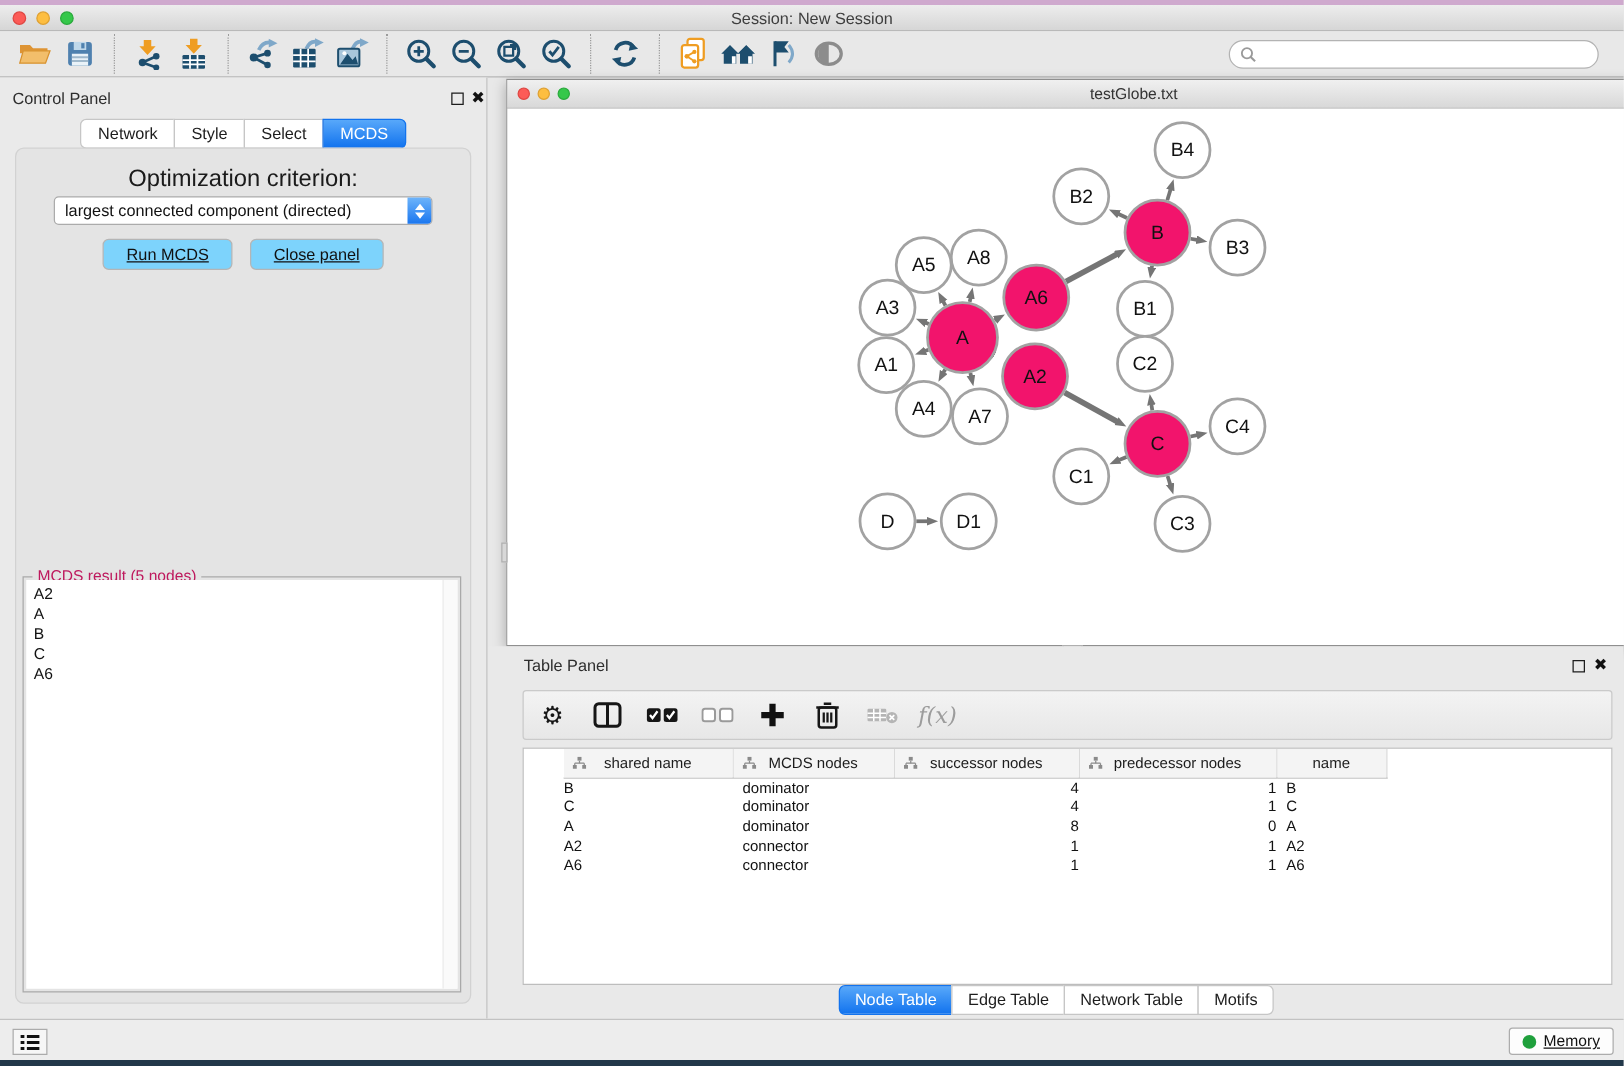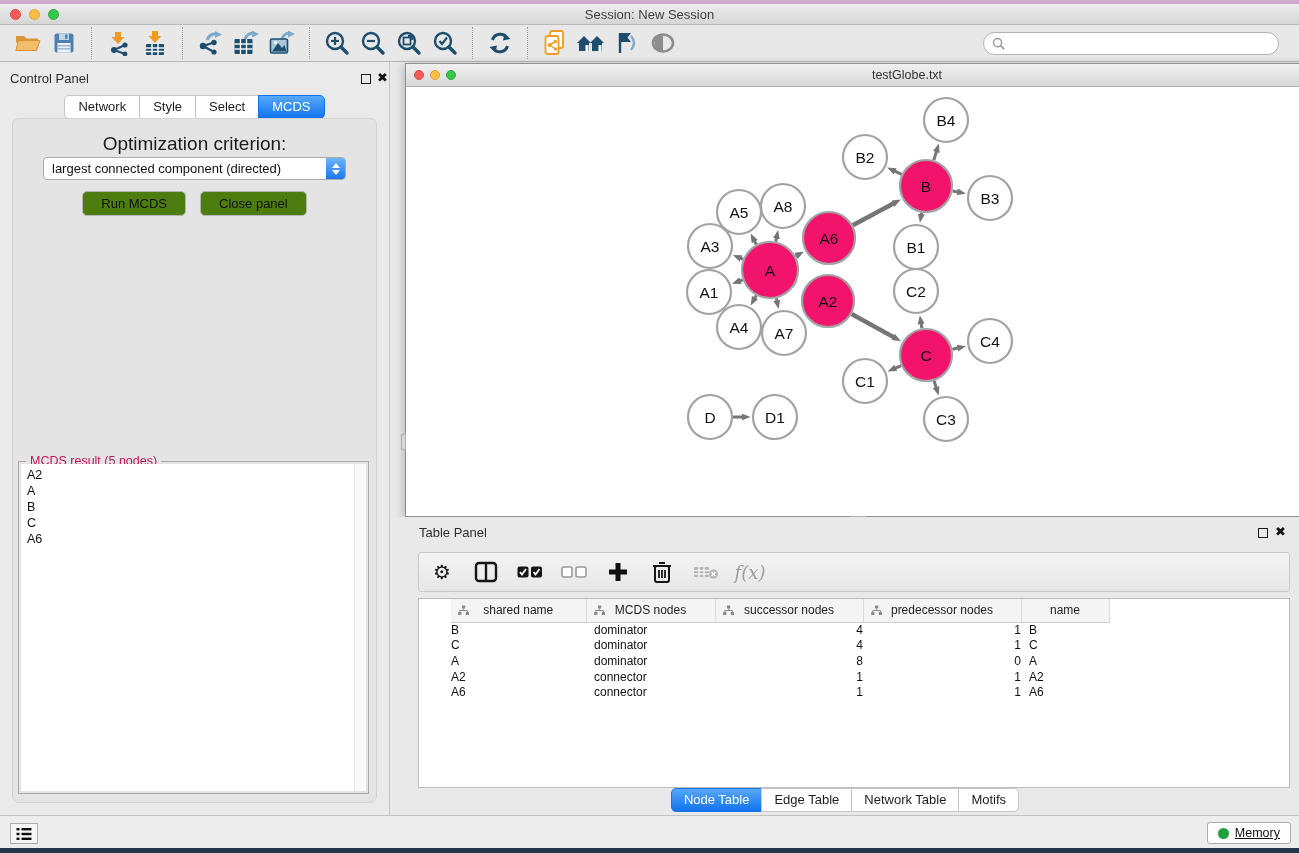--- a/index.html
+++ b/index.html
@@ -44,22 +44,22 @@
   .opt-label { position:absolute; left:0; right:0; top:14px; text-align:center; font-size:19px; color:#1b1b1b; }
   .selectbox { position:absolute; left:30px; right:30px; top:38px; height:23px; background:#fff;
     border:1px solid #ABABAB; border-radius:4px; display:flex; align-items:center; }
   .selectbox .val { flex:1; font-size:13px; padding-left:8px; color:#111; white-space:nowrap; overflow:hidden; }
   .stepper { width:19px; height:21px; margin:0; border-radius:0 3px 3px 0;
     background:linear-gradient(#6DB4FB,#1B77EF); display:flex; flex-direction:column;
     align-items:center; justify-content:center; gap:2px; }
   .tri-up { width:0; height:0; border-left:4px solid transparent; border-right:4px solid transparent; border-bottom:5px solid #fff; }
   .tri-dn { width:0; height:0; border-left:4px solid transparent; border-right:4px solid transparent; border-top:5px solid #fff; }
   .btnrow { position:absolute; left:0; right:0; top:72px; display:flex; justify-content:center; gap:14px; }
-  .pushbtn { background:#4d7c0f; border:1px solid #B5B5B5; border-radius:5px; font-size:13px;
-    color:#111; padding:4px 18px; cursor:default; }
+  .pushbtn { background:#7dd3fc; border:1px solid #B5B5B5; border-radius:5px; font-size:13px;
+    color:#111; padding:4px 18px; cursor:default;text-decoration:underline; }
   .groupbox { position:absolute; left:5px; right:7px; top:342px; bottom:8px; border:1px solid #A9A9A9; }
   .groupbox legend-t { position:absolute; top:-8px; left:7px; background:#E4E4E4; padding:0 4px;
     font-size:12.5px; color:#be185d; display:block; }
   .mcds-list { position:absolute; left:2px; right:2px; top:2px; bottom:2px; background:#fff; overflow:hidden; }
   .mcds-track { position:absolute; right:0; top:0; bottom:0; width:12px; background:#FAFAFA; border-left:1px solid #EBEBEB; }
   .mcds-item { font-size:12.5px; line-height:16px; padding-left:6px; color:#111; }
 
   
   .net-window { left:405px; top:63px; width:1004px; height:454px; background:#fff;
     border:1px solid #8F8F8F; box-shadow:0 3px 10px rgba(0,0,0,.28); }

